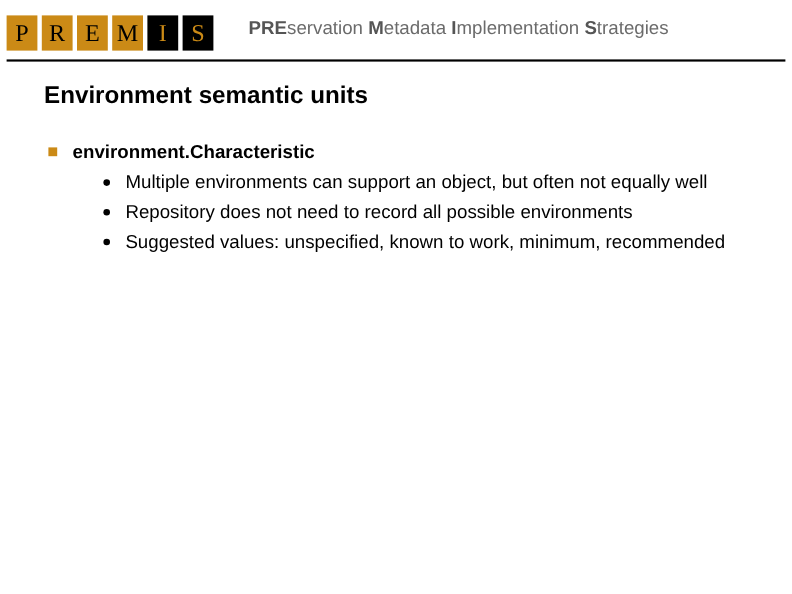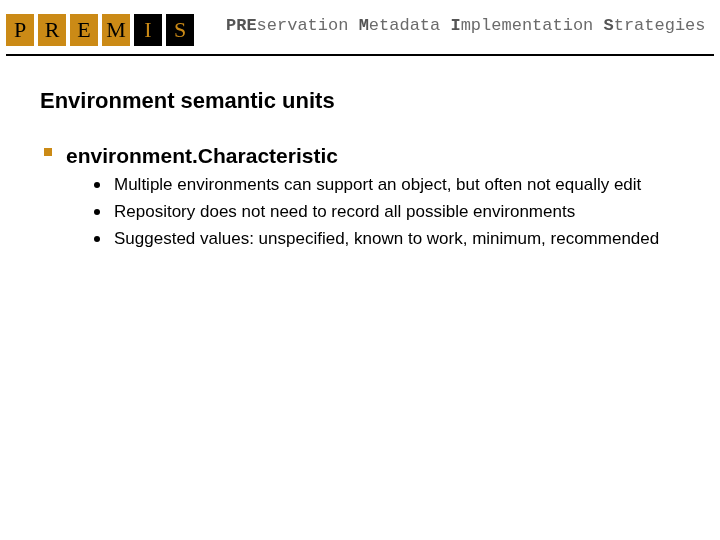--- a/index.html
+++ b/index.html
@@ -2,26 +2,26 @@
 <html><head>
 <meta charset="utf-8">
 <style>
   html,body{margin:0;padding:0;width:720px;height:540px;background:#fff;font-family:Verdana,Arial,Helvetica,sans-serif;color:#000;}
   .banner{position:relative;height:48px;margin:6px 6px 0 6px;border-bottom:2px solid #000;}
   .logo{position:absolute;left:0;top:6px;height:36px;display:flex;align-items:center;}
   .logo-letters{display:flex;gap:4px;}
   .logo-letter{width:28px;height:32px;display:flex;align-items:center;justify-content:center;font-family:"Times New Roman",serif;font-size:22px;font-weight:normal;}
   .l1,.l2,.l3,.l4{background:#cb8a16;color:#000;}
   .l5{background:#000;color:#cb8a16;}
-  .tagline{position:absolute;left:220px;top:10px;font-family:Liberation Mono, monospace;font-size:17px;color:#6b6b6b;}
+  .tagline{position:absolute;left:220px;top:10px;font-family:Liberation Sans, sans-serif;font-size:17px;color:#6b6b6b;}
   .tagline .em{font-weight:bold;color:#555;}
-  .title{margin:32px 0 0 40px;font-size:22px;font-weight:bold;font-family:Verdana,Arial,sans-serif;}
+  .title{margin:18px 0 0 40px;font-size:22px;font-weight:bold;font-family:Verdana,Arial,sans-serif;}
   .content{margin:28px 40px 0 40px;font-size:17px;line-height:1.35;font-family:Arial,Helvetica,sans-serif;}
   .sect{margin-bottom:30px;}
-  .sect-head{position:relative;padding-left:26px;font-weight:bold;font-family:Verdana,Arial,sans-serif;font-size:21px;}
+  .sect-head{position:relative;padding-left:26px;font-weight:bold;font-family:Verdana,Arial,sans-serif;font-size:17px;}
   .sect-head::before{content:"";position:absolute;left:4px;top:6px;width:8px;height:8px;background:#cb8a16;}
   .sub{list-style:none;margin:4px 0 0 0;padding:0 0 0 54px;}
   .sub li{position:relative;padding-left:20px;margin-bottom:4px;}
   .sub li::before{content:"";position:absolute;left:0;top:8px;width:6px;height:6px;border-radius:50%;background:#000;}
 </style>
 </head>
 <body>
 
 <div class="banner">
   <div class="logo">
@@ -39,20 +39,20 @@
   </div>
 </div>
 
 <div class="title">Environment semantic units</div>
 
 <div class="content">
 
   <div class="sect">
     <div class="sect-head">environment.Characteristic</div>
     <ul class="sub">
-      <li>Multiple environments can support an object, but often not equally edit</li>
+      <li>Multiple environments can support an object, but often not equally well</li>
       <li>Repository does not need to record all possible environments</li>
       <li>Suggested values: unspecified, known to work, minimum, recommended</li>
     </ul>
   </div>
 
 
 </div>
 
 </body></html>

